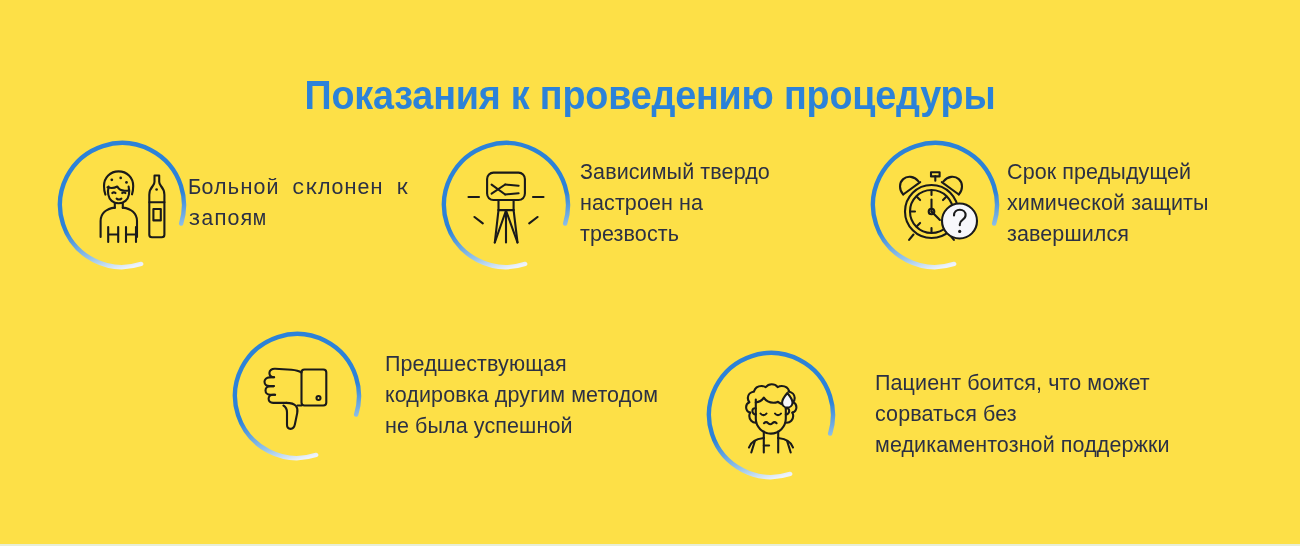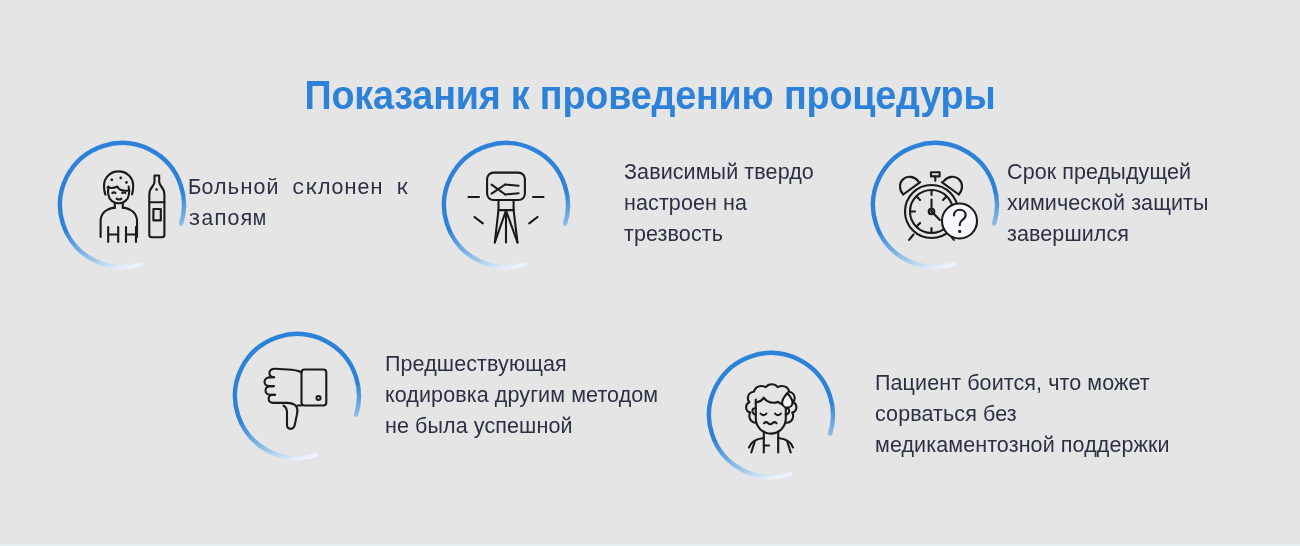--- a/index.html
+++ b/index.html
@@ -12,21 +12,21 @@
     height: 546px;
     background: #f5f5fa;
     font-family: "Liberation Sans", "DejaVu Sans", sans-serif;
     overflow: hidden;
     position: relative;
   }
   .infographic {
     position: relative;
     width: 1300px;
     height: 546px;
-    background: #e5e5e5;
+    background: #fde047;
     box-sizing: border-box;
   }
   .bottom-hairline {
     position: absolute;
     left: 0;
     bottom: 0;
     width: 1300px;
     height: 2px;
     background: #e3f0f2;
     opacity: .85;
@@ -83,21 +83,21 @@
     font-size: 21.5px;
     line-height: 31px;
     letter-spacing: 0.1px;
     white-space: pre-line;
   }
 
   
   #item-1 { left: 56px;  top: 139px; }
   #item-1 .caption { padding-top: 34px; width: 240px; font-family: Liberation Mono, monospace; }
 
-  #item-2 { left: 440px; top: 139px; gap: 44px; }
+  #item-2 { left: 440px; top: 139px; }
   #item-2 .caption { margin-left: 8px; padding-top: 18px; width: 235px; }
 
   #item-3 { left: 869px; top: 139px; }
   #item-3 .caption { margin-left: 6px; padding-top: 18px; width: 250px; }
 
   
   #item-4 { left: 231px; top: 330px; }
   #item-4 .caption { margin-left: 22px; padding-top: 19px; width: 330px; }
 
   #item-5 { left: 705px; top: 349px; }

